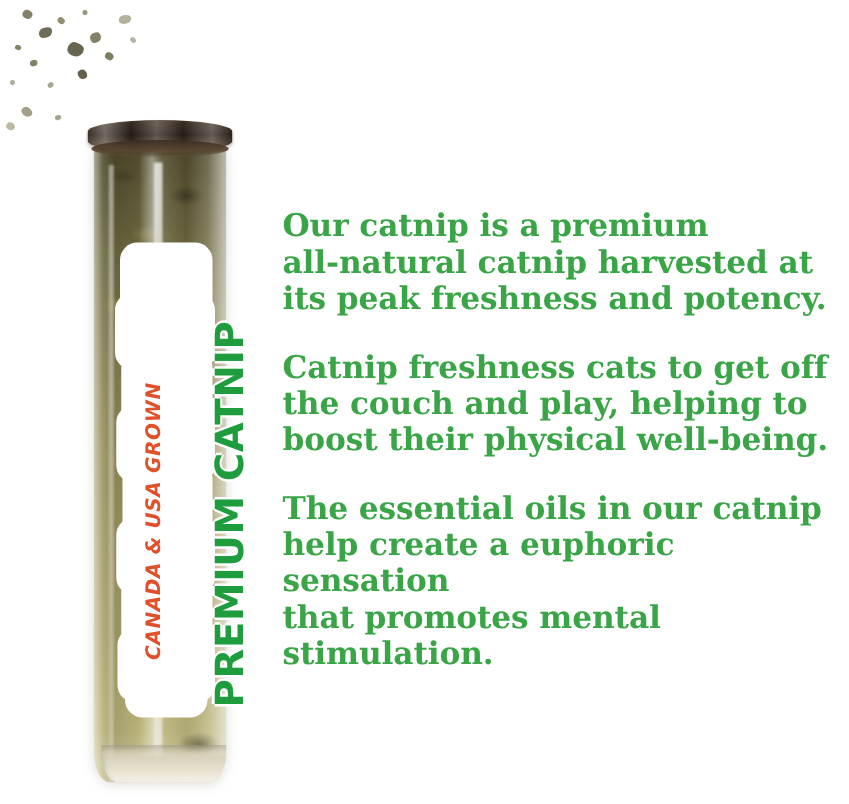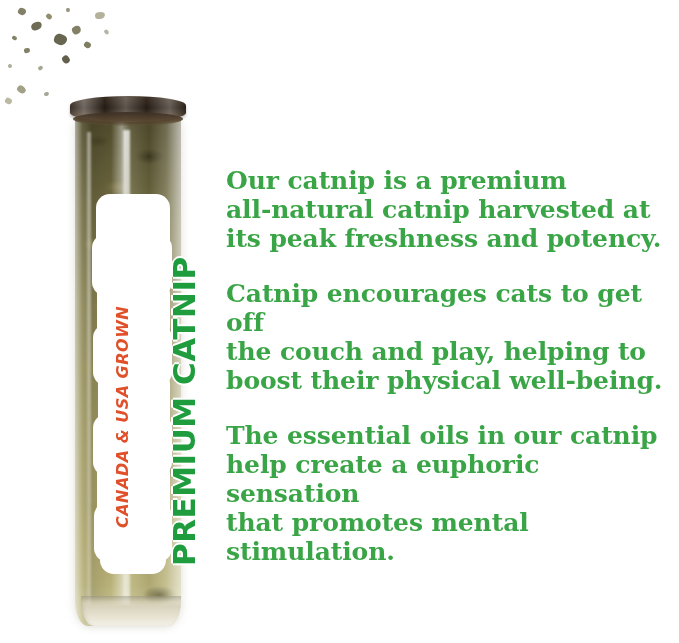--- a/index.html
+++ b/index.html
@@ -287,21 +287,21 @@
         <div class="vtext vtext-main">PREMIUM CATNIP</div>
         <div class="vtext vtext-sub">CANADA &amp; USA GROWN</div>
       </div>
     </div>
   </div>
 
   <div class="copy">
     <p>Our catnip is a premium
 all-natural catnip harvested at
 its peak freshness and potency.</p>
-    <p>Catnip encourages cats to get off
+    <p>Catnip freshness cats to get off
 the couch and play, helping to
 boost their physical well-being.</p>
     <p>The essential oils in our catnip
 help create a euphoric sensation
 that promotes mental stimulation.</p>
   </div>
 
 </div>
 
 </body></html>

